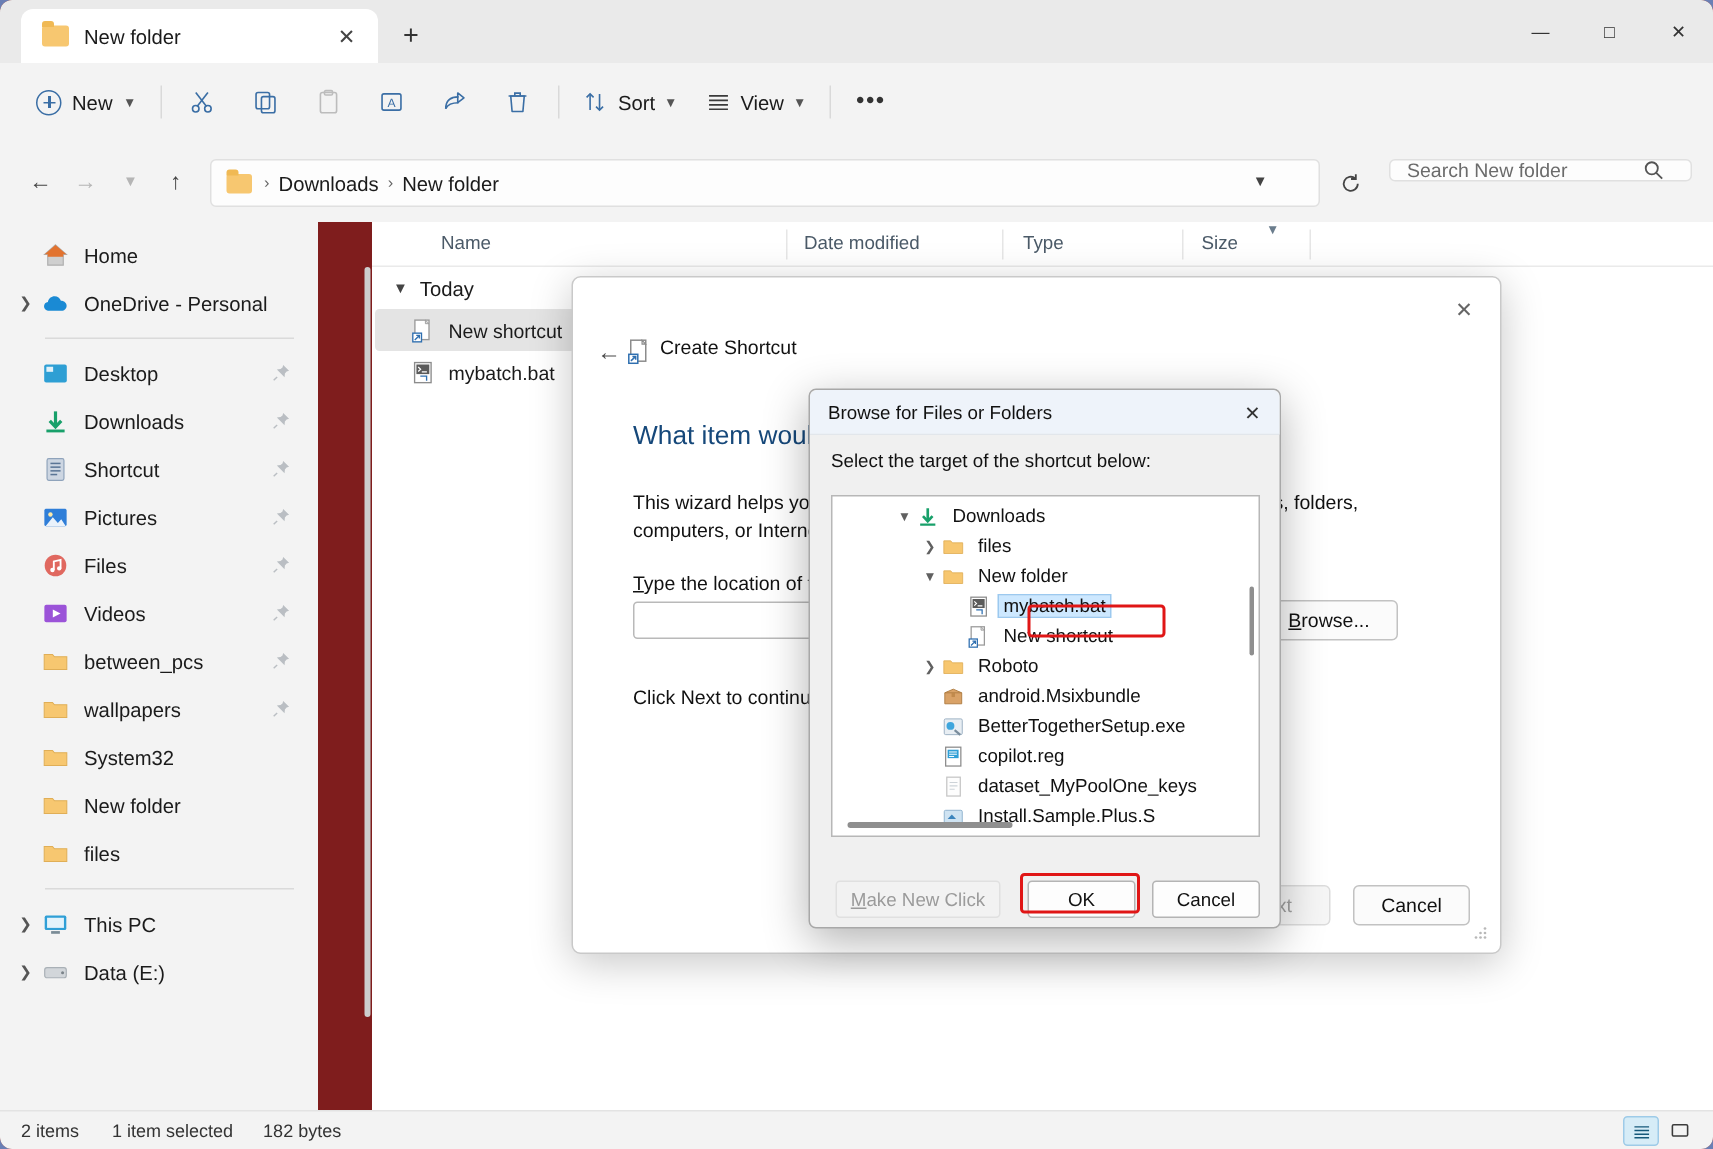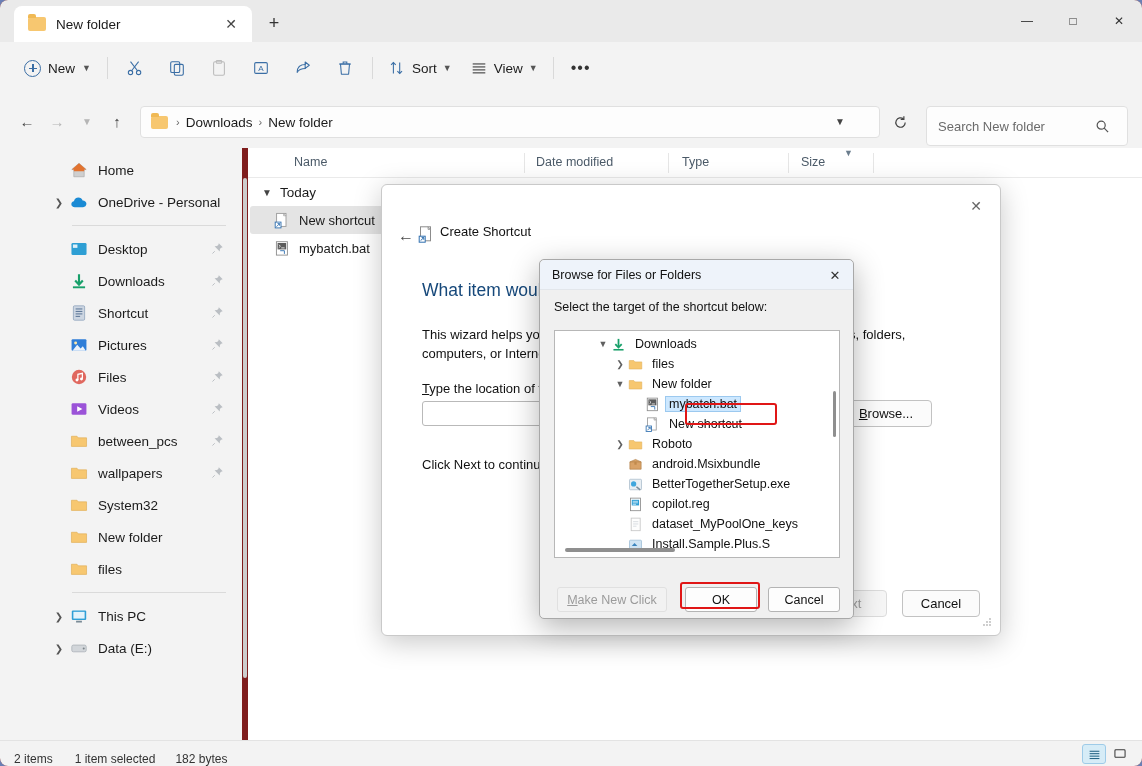--- a/index.html
+++ b/index.html
@@ -114,35 +114,35 @@
   .addr-chev {
     position: absolute; right: 34px; top: 9px; font-size: 10px;
     color: #444; cursor: pointer;
   }
   .refresh {
     position: absolute; left: 886px; top: 108px; width: 28px; height: 28px;
     display: flex; align-items: center; justify-content: center; cursor: pointer;
     border-radius: 4px;
   }
   .searchbox {
-    position: absolute; left: 926px; top: 106px; width: 202px; height: 40px;
+    position: absolute; left: 926px; top: 106px; width: 202px; height: 15px;
     background: #fdfdfd; border: 1px solid #e0e0e0; border-radius: 4px;
     display: flex; align-items: center;
   }
   .searchbox input {
     border: none; outline: none; background: transparent;
     font-family: "Liberation Sans", sans-serif; font-size: 13px;
     color: #555; margin-left: 9px; width: 155px;
   }
   .searchbox input::placeholder { color: #6b6b6b; }
 
   
   .sidebar {
-    position: absolute; left: 0; top: 148px; width: 242px; height: 592px;
-    background: #f3f3f3; overflow: hidden; padding-left: 42px;
+    position: absolute; left: 0; top: 148px; width: 212px; height: 592px;
+    background: #f3f3f3; overflow: hidden;
   }
   .side-item {
     height: 32px; display: flex; align-items: center; cursor: pointer;
     font-size: 13.5px; color: #1b1b1b; margin: 0 6px; border-radius: 4px;
     position: relative;
   }
   .side-exp {
     width: 22px; text-align: center; font-size: 10px; color: #555; flex: 0 0 22px;
   }
   .side-ic { width: 18px; height: 18px; margin-right: 10px; flex: 0 0 18px; }
@@ -184,21 +184,21 @@
     font-size: 13px; color: #1b1b1b; cursor: pointer; margin: 0 2px;
     border-radius: 3px; width: 138px;
   }
   .filerow.selected { background: #e4e4e4; }
   .fico { width: 16px; height: 17px; margin-right: 9px; flex: 0 0 16px; }
 
   
   .statusbar {
     position: absolute; left: 0; bottom: 0; width: 1142px; height: 26px;
     background: #f3f3f3; border-top: 1px solid #e3e3e3;
-    display: flex; align-items: flex-end;
+    display: flex; align-items: center;
   }
   .st { font-size: 12px; color: #333; }
   .viewtoggle { position: absolute; right: 10px; top: 3px; display: flex; gap: 2px; }
   .vt {
     width: 24px; height: 20px; display: flex; align-items: center;
     justify-content: center; border-radius: 3px; cursor: pointer;
   }
   .vt.active { background: #d6ecf7; border: 1px solid #9ecbe8; }
 
   

